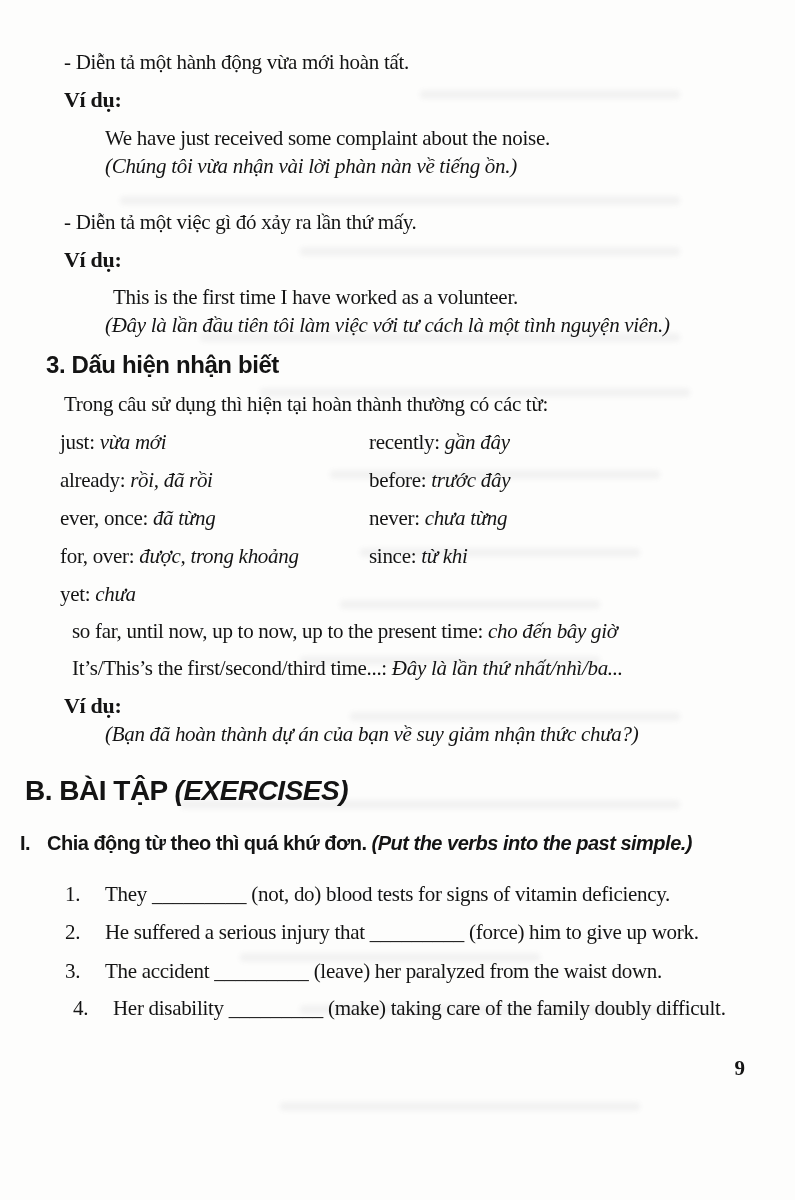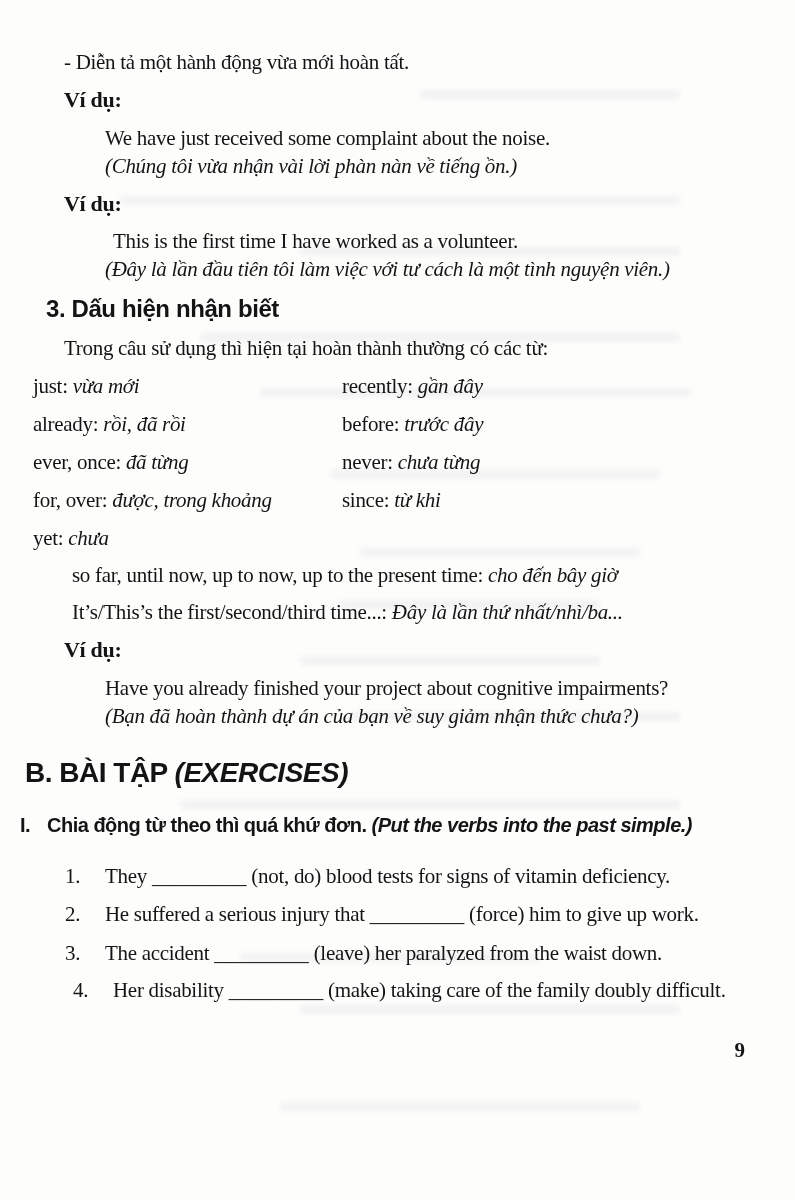--- a/index.html
+++ b/index.html
@@ -67,21 +67,21 @@
     line-height: 30px;
     letter-spacing: -0.5px;
     padding-left: 20px;
     display: flex;
     white-space: nowrap;
   }
   .h-part .num { width: 27px; flex: 0 0 27px; }
   .it { font-style: italic; margin-top: 44px; }
 
   
-  .sig-row { display: flex; padding-left: 33px; }
+  .sig-row { display: flex; padding-left: 60px; }
   .sig-row .cell-l { width: 309px; flex: 0 0 309px; }
   .sig-row .cell-r { flex: 1; }
 
   
   .ex-item {
     position: relative;
     font-size: 21px;
     line-height: 28px;
     letter-spacing: -0.3px;
     padding-left: 105px;
@@ -133,20 +133,21 @@
 <div class="bleed" style="top:1005px;left:300px;width:380px"></div>
 <div class="bleed" style="top:1102px;left:280px;width:360px"></div>
 
 <div class="page">
 
   <div class="line pl-body mt-first">- Diễn tả một hành động vừa mới hoàn tất.</div>
   <div class="line pl-body mt-10 vd-label">Ví dụ:</div>
   <div class="line pl-ex mt-10">We have just received some complaint about the noise.</div>
   <div class="line pl-ex mt-0 vi">(Chúng tôi vừa nhận vài lời phàn nàn về tiếng ồn.)</div>
 
+  <div class="line pl-body mt-28">- Diễn tả một việc gì đó xảy ra lần thứ mấy.</div>
   <div class="line pl-body mt-10 vd-label">Ví dụ:</div>
   <div class="line pl-ex mt-9">This is the first time I have worked as a volunteer.</div>
   <div class="line pl-ex mt-0 vi">(Đây là lần đầu tiên tôi làm việc với tư cách là một tình nguyện viên.)</div>
 
   <div class="h-sign mt-9">3. Dấu hiện nhận biết</div>
   <div class="line pl-body mt-8">Trong câu sử dụng thì hiện tại hoàn thành thường có các từ:</div>
 
   <div class="line sig-row mt-10">
     <span class="cell-l"><span>just: </span><span class="vi">vừa mới</span></span>
     <span class="cell-r"><span>recently: </span><span class="vi">gần đây</span></span>
@@ -169,21 +170,20 @@
   </div>
 
   <div class="line pl-body mt-9">
     <span>so far, until now, up to now, up to the present time: </span><span class="vi">cho đến bây giờ</span>
   </div>
   <div class="line pl-body mt-9">
     <span>It’s/This’s the first/second/third time...: </span><span class="vi">Đây là lần thứ nhất/nhì/ba...</span>
   </div>
 
   <div class="line pl-body mt-10 vd-label">Ví dụ:</div>
-  <div class="line pl-ex mt-10">Have you already finished your project about cognitive impairments?</div>
   <div class="line pl-ex mt-0 vi">(Bạn đã hoàn thành dự án của bạn về suy giảm nhận thức chưa?)</div>
 
   <div class="h-exercises mt-24">
     <span>B. BÀI TẬP </span><span class="it">(EXERCISES)</span>
   </div>
 
   <div class="h-part mt-20">
     <span class="num">I.</span>
     <span><span>Chia động từ theo thì quá khứ đơn. </span><span class="it">(Put the verbs into the past simple.)</span></span>
   </div>

